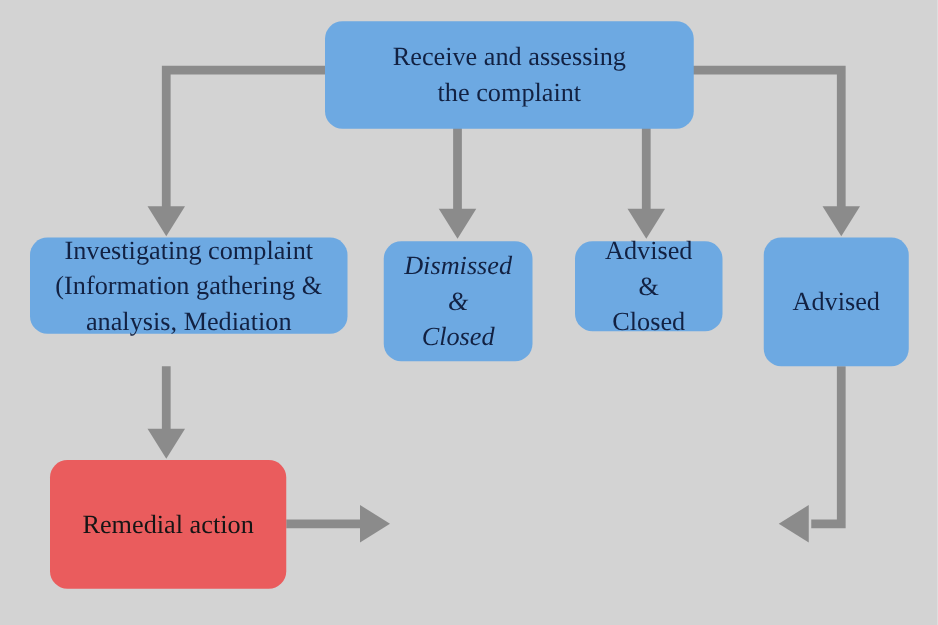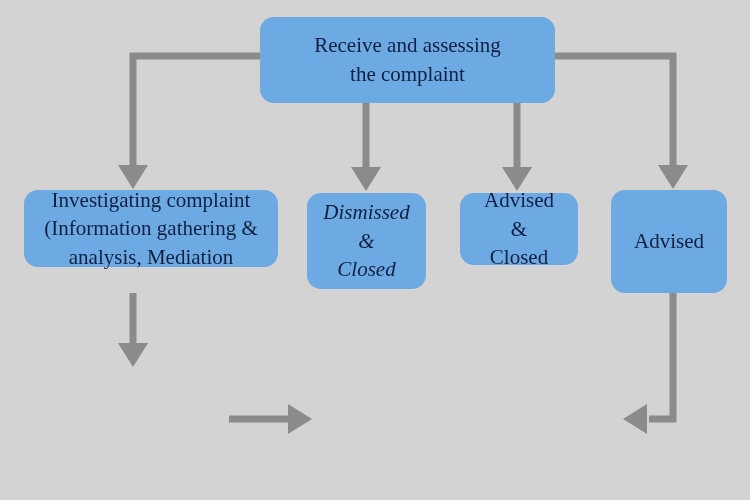--- a/index.html
+++ b/index.html
@@ -117,15 +117,18 @@
   <div class="node blue node-advised">
     <span class="node-label">Advised
 &amp;
 Closed</span>
   </div>
 
   <div class="node blue node-referred">
     <span class="node-label">Advised</span>
   </div>
 
+  <div class="node red node-remedial">
+    <span class="node-label">Remedial action</span>
+  </div>
 
 
 </div>
 
 </body></html>

